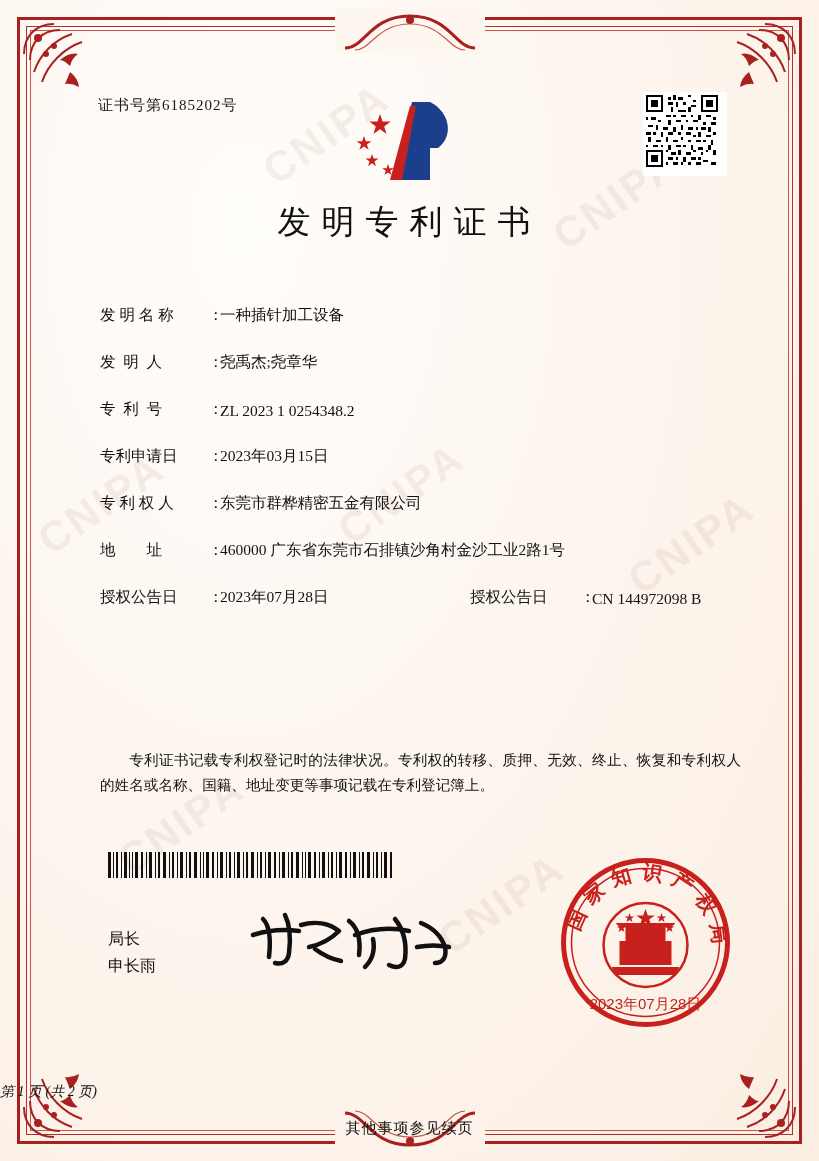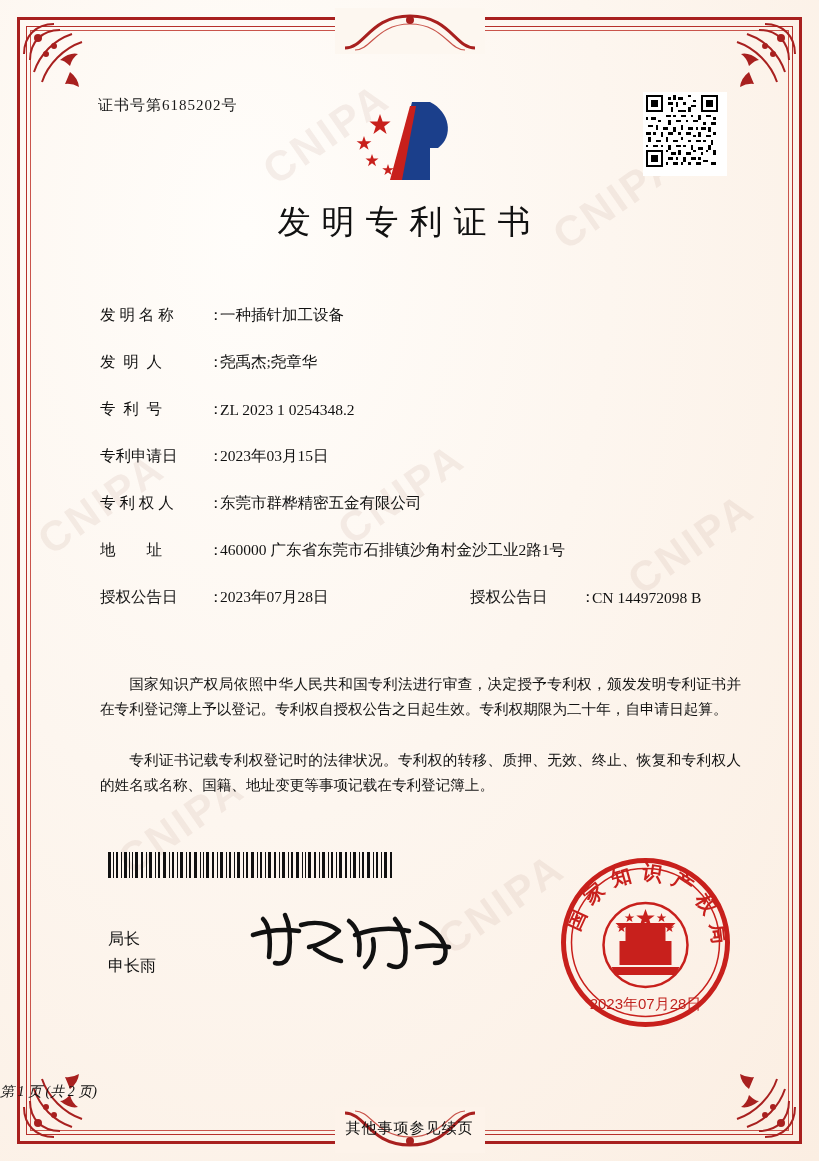--- a/index.html
+++ b/index.html
@@ -94,21 +94,21 @@
     color:#111;
     font-weight:normal;
     font-family:"Liberation Serif", serif;
   }
 
   .fields{
     position:absolute;left:100px;top:305px;right:80px;
     font-size:15.5px;color:#111;
   }
   .frow{
-    display:flex;align-items:center;
+    display:flex;align-items:flex-end;
     margin-bottom:26px;
   }
   .flabel{
     width:108px;flex:none;
     letter-spacing:0px;
     white-space:pre;
   }
   .fcolon{width:12px;flex:none;}
   .fvalue{flex:1;}
   .frow.two .fvalue{flex:none;width:250px;}
@@ -428,21 +428,20 @@
       <div class="frow two">
         <span class="flabel">授权公告日</span>
         <span class="fcolon">：</span>
         <span class="fvalue">2023年07月28日</span>
         <span class="flabel2">授权公告日</span>
         <span class="fcolon">：</span>
         <span class="fvalue2">CN 144972098 B</span>
       </div>
     </div>
 
-    <div class="para p1 indent">国家知识产权局依照中华人民共和国专利法进行审查，决定授予专利权，颁发发明专利证书并在专利登记簿上予以登记。专利权自授权公告之日起生效。专利权期限为二十年，自申请日起算。</div>
     <div class="para p2 indent">专利证书记载专利权登记时的法律状况。专利权的转移、质押、无效、终止、恢复和专利权人的姓名或名称、国籍、地址变更等事项记载在专利登记簿上。</div>
 
     <div class="barcode">
       <svg width="286" height="26" viewBox="0 0 286 26" shape-rendering="crispEdges">
         <g fill="#111">
           <rect x="0" y="0" width="3" height="26"></rect>
             <rect x="5" y="0" width="1" height="26"></rect>
           <rect x="8" y="0" width="2" height="26"></rect>
             <rect x="13" y="0" width="1" height="26"></rect>
           <rect x="16" y="0" width="3" height="26"></rect>

